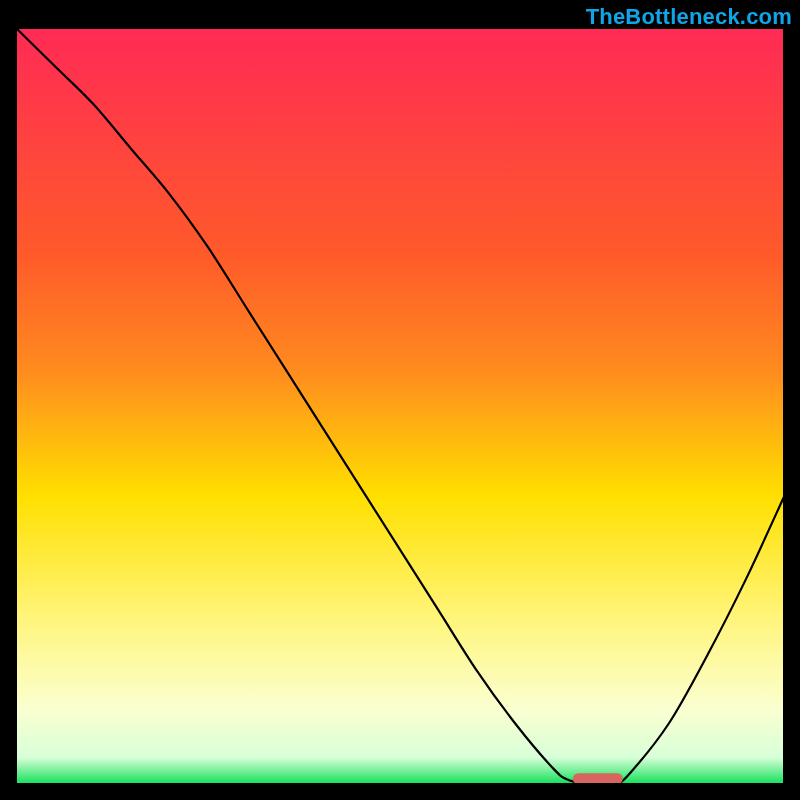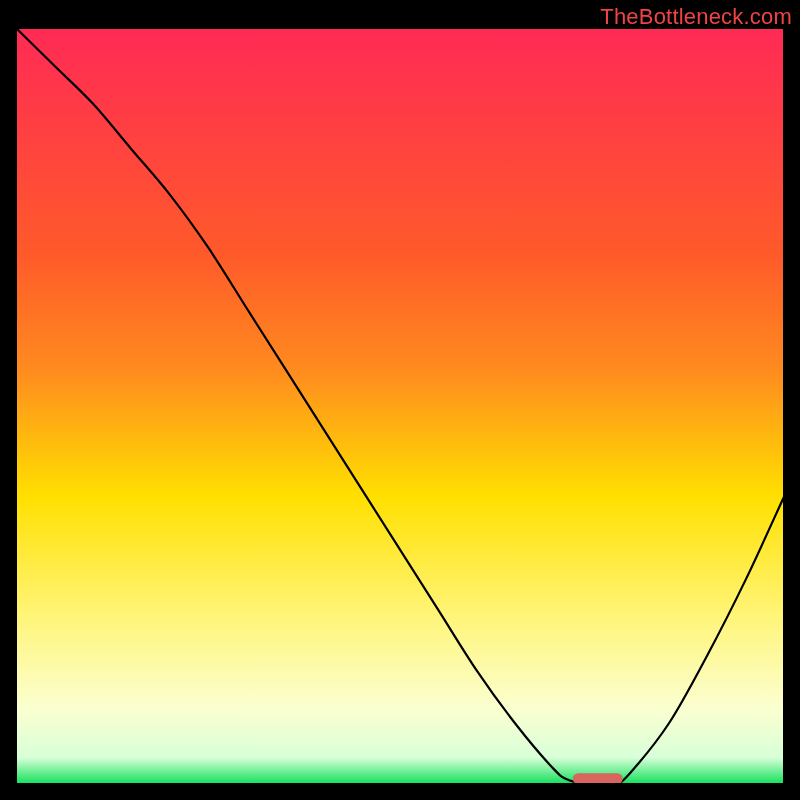--- a/index.html
+++ b/index.html
@@ -15,23 +15,23 @@
     width: 800px;
     height: 800px;
   }
   svg {
     display: block;
   }
   .watermark {
     position: absolute;
     top: 4px;
     right: 8px;
-    color: #ef4444;
+    color: #0ea5e9;
     font-size: 22px;
-    font-weight: normal;
+    font-weight: bold;
     letter-spacing: 0.2px;
     user-select: none;
   }
 </style>
 </head>
 <body>
 
 <div class="container">
   <svg id="chart-svg" width="800" height="800" viewBox="0 0 800 800">
       <defs>

